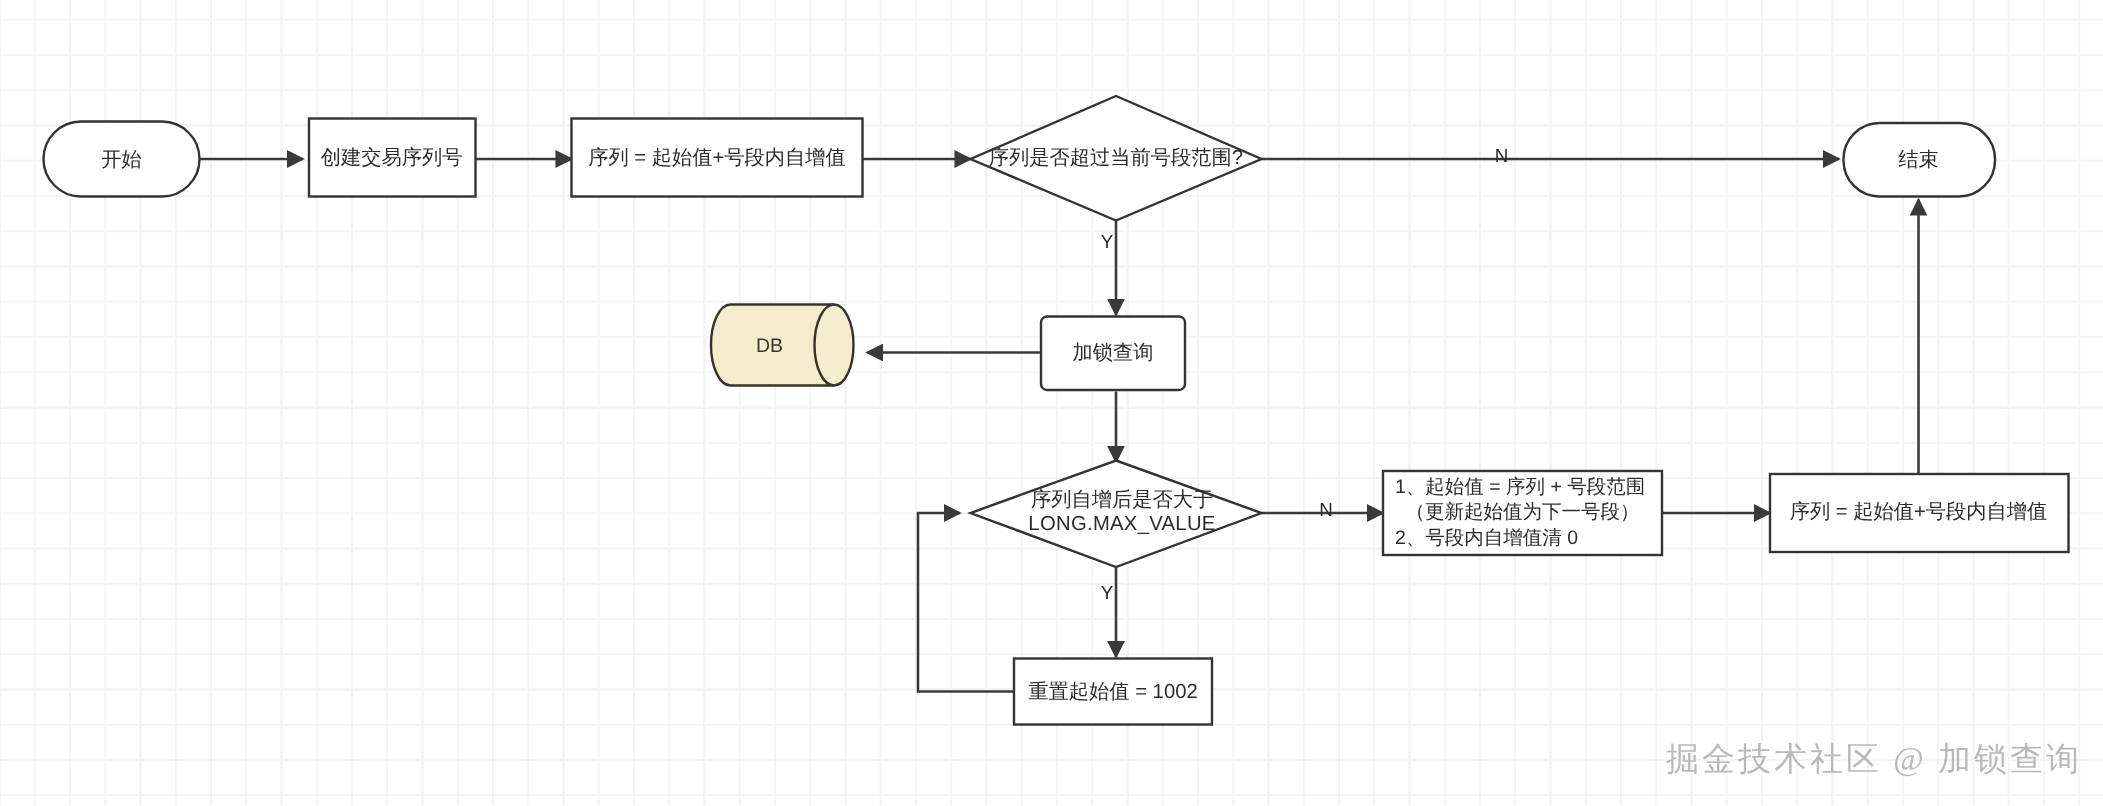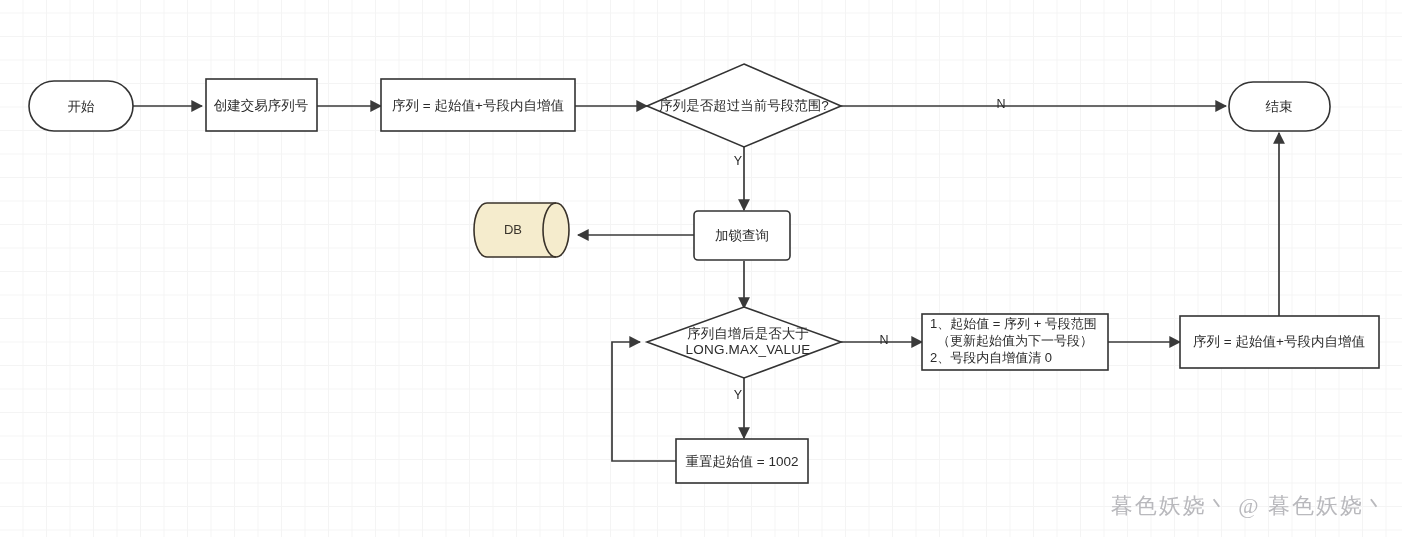--- a/index.html
+++ b/index.html
@@ -189,15 +189,15 @@
       <text class="node-label" x="1279" y="342">序列 = 起始值+号段内自增值</text>
     </g>
 
     <g>
       <rect class="shape-stroke" x="676" y="439" width="132" height="44"></rect>
       <text class="node-label" x="742" y="462">重置起始值 = 1002</text>
     </g>
 
   </svg>
 
-  <div id="watermark">暮色妖娆丶 @ 暮色妖娆丶</div>
+  <div id="watermark">掘金技术社区 @ 加锁查询</div>
 
 </div>
 
 </body></html>

